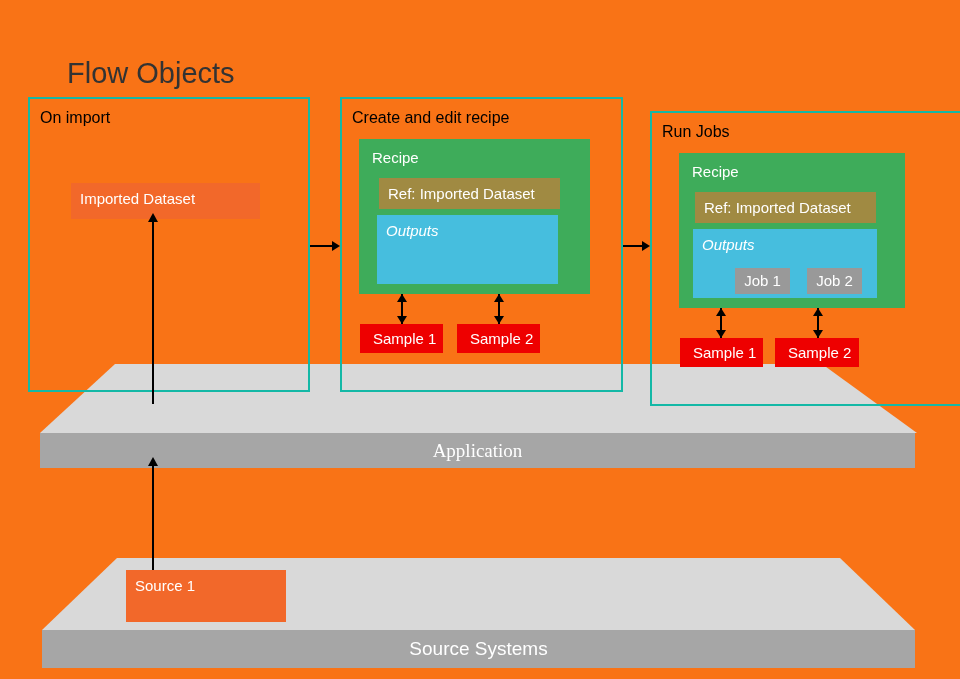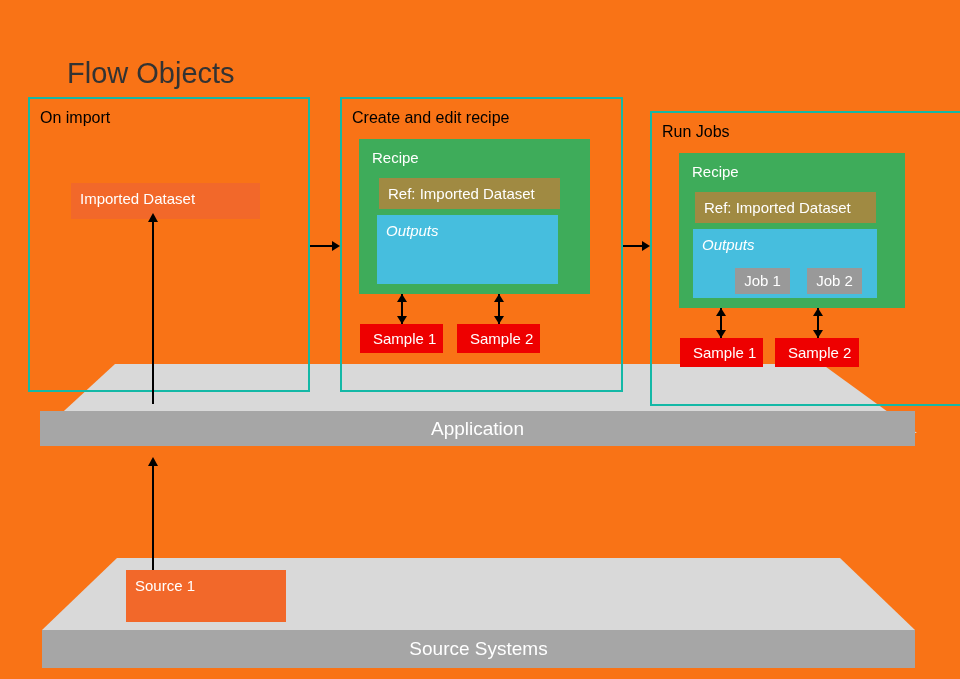--- a/index.html
+++ b/index.html
@@ -9,21 +9,21 @@
   }
   *{box-sizing:border-box;}
 
   .title{position:absolute;left:67px;top:56px;font-size:29px;line-height:34px;color:#333333;white-space:nowrap;}
 
   
   .plat-top{position:absolute;background:#D9D9D9;z-index:1;}
   .plat-front{position:absolute;background:#A6A6A6;z-index:1;color:#ffffff;font-size:19px;text-align:center;}
   .app-top{left:40px;top:364px;width:877px;height:69px;
     clip-path:polygon(75px 0,782px 0,877px 69px,0 69px);}
-  .app-front{left:40px;top:411px;width:875px;height:35px;line-height:35px;}
+  .app-front{left:40px;top:433px;width:875px;height:35px;line-height:35px;font-family:Liberation Serif, serif;}
   .src-top{left:42px;top:558px;width:873px;height:72px;
     clip-path:polygon(75px 0,798px 0,873px 72px,0 72px);}
   .src-front{left:42px;top:630px;width:873px;height:38px;line-height:38px;}
 
   
   .panel{position:absolute;top:97px;height:295px;border:2px solid #14b8a6;background:transparent;z-index:2;}
   .panel1{left:28px;width:282px;}
   .panel2{left:340px;width:283px;}
   .panel3{left:650px;width:331px;margin-top:14px;}
   .panel-label{position:absolute;left:10px;top:10px;font-size:16px;color:#000;white-space:nowrap;}

